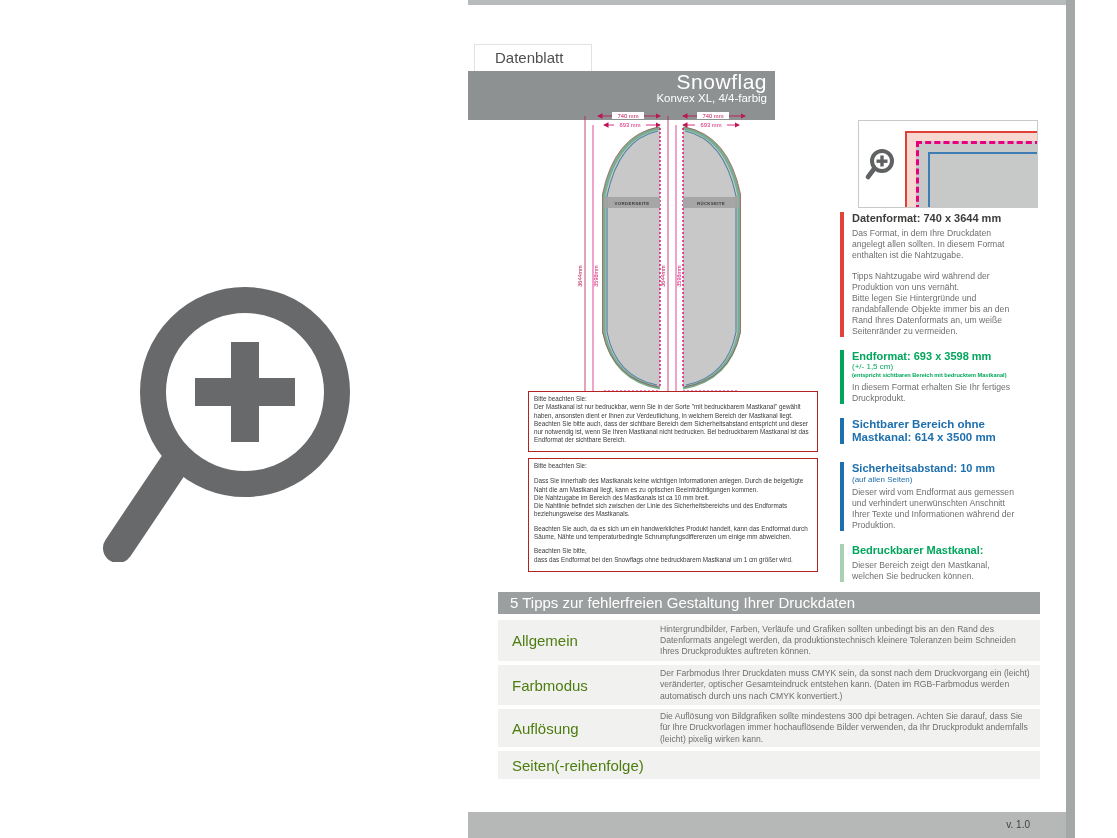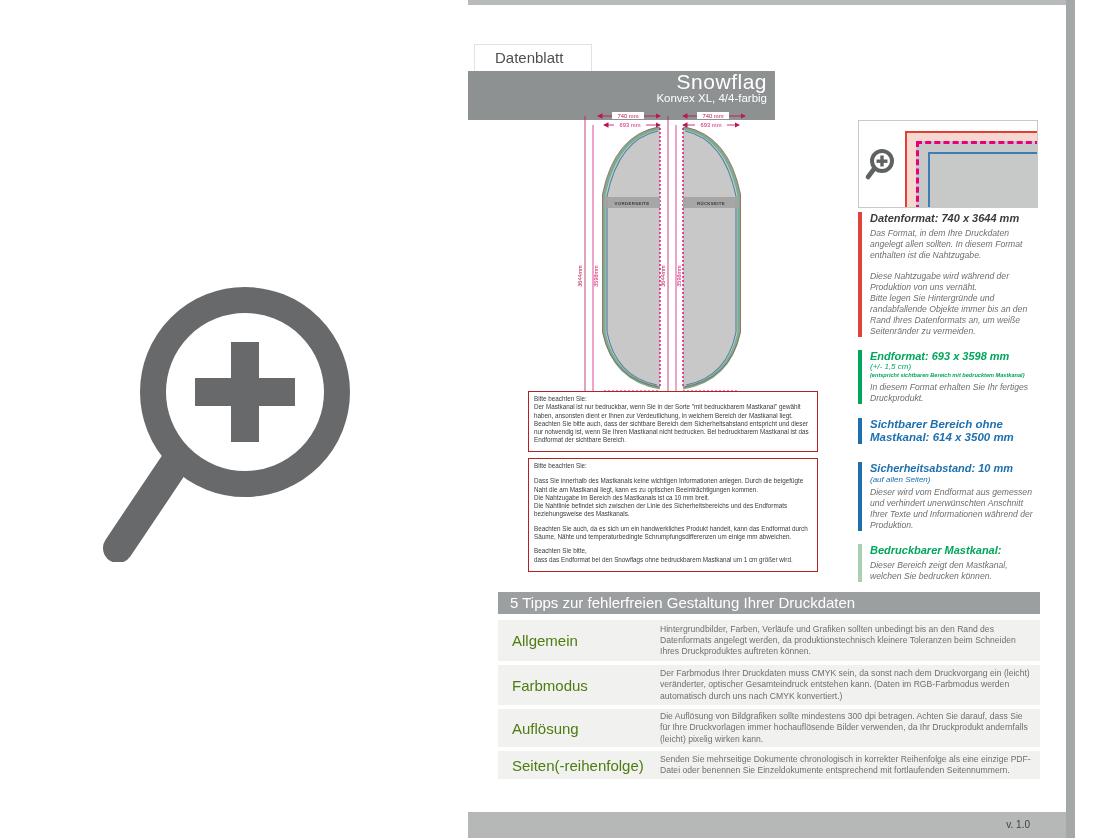--- a/index.html
+++ b/index.html
@@ -24,21 +24,21 @@
   .nb-title{margin:0;}
   
   .preview-box{position:absolute;left:858px;top:120px;width:180px;height:88px;background:#fff;
                border:1px solid #c9c9c9;box-sizing:border-box;overflow:hidden;}
   .pv-pink{position:absolute;left:46px;top:10px;right:-2px;bottom:-2px;background:#f6d8d1;
            border-top:2px solid #e14038;border-left:2px solid #e14038;}
   .pv-dash{position:absolute;left:9px;top:8px;right:-2px;bottom:-2px;background:#c7c9c8;
            border-top:3px dashed #e6007e;border-left:3px dashed #e6007e;}
   .pv-blue{position:absolute;left:9px;top:8px;right:-2px;bottom:-2px;
            border-top:2px solid #3e7cb4;border-left:2px solid #3e7cb4;}
-  .specs{position:absolute;left:858px;top:212px;width:181px;font-style:italic;}
+  .specs{position:absolute;left:840px;top:212px;width:181px;}
   .spec{border-left:4px solid;padding:0 0 0 8px;margin-bottom:13px;}
   .spec-title{font-size:11px;font-weight:bold;line-height:1.15;}
   .spec-sub{font-size:8px;line-height:1.2;}
   .spec-sub2{font-size:5.6px;line-height:1.2;font-weight:bold;}
   .spec p{margin:3px 0 0 0;font-size:8.6px;line-height:1.28;color:#6f6f6e;white-space:pre-line;}
   .c-red{color:#3c3c3b;} .b-red{border-color:#e04338;}
   .c-green{color:#00a65c;} .b-green{border-color:#00a65c;}
   .c-blue{color:#1d6fae;} .b-blue{border-color:#1d6fae;margin-top:14px;}
   .b-lightgreen{border-color:#a9cfb4;}
   
@@ -155,21 +155,21 @@
       <rect x="12.5" y="12.5" width="11" height="3.4" fill="#5f6263"></rect>
       <rect x="16.3" y="8.5" width="3.4" height="11" fill="#5f6263"></rect>
       <line x1="10" y1="22" x2="4" y2="30" stroke="#5f6263" stroke-width="4.6" stroke-linecap="round"></line>
     </svg>
   </div>
 
   <div class="specs">
     <div class="spec b-red">
       <div class="spec-title c-red">Datenformat: 740 x 3644 mm</div>
       <p>Das Format, in dem Ihre Druckdaten angelegt allen sollten. In diesem Format enthalten ist die Nahtzugabe.</p>
-      <p style="margin-top:10px;">Diese Nahtzugabe wird während der Produktion von uns vernäht.
+      <p style="margin-top:10px;">Tipps Nahtzugabe wird während der Produktion von uns vernäht.
 Bitte legen Sie Hintergründe und randabfallende Objekte immer bis an den Rand Ihres Datenformats an, um weiße Seitenränder zu vermeiden.</p>
     </div>
     <div class="spec b-green">
       <div class="spec-title c-green">Endformat: 693 x 3598 mm</div>
       <div class="spec-sub c-green">(+/- 1,5 cm)</div>
       <div class="spec-sub2 c-green">(entspricht sichtbaren Bereich mit bedrucktem Mastkanal)</div>
       <p>In diesem Format erhalten Sie Ihr fertiges Druckprodukt.</p>
     </div>
     <div class="spec b-blue" style="margin-bottom:18px;">
       <div class="spec-title c-blue" style="font-size:11.5px;">Sichtbarer Bereich ohne Mastkanal: 614 x 3500 mm</div>
@@ -194,21 +194,20 @@
     <div class="tip-row" style="height:40px;">
       <div class="tip-label">Farbmodus</div>
       <div class="tip-text">Der Farbmodus Ihrer Druckdaten muss CMYK sein, da sonst nach dem Druckvorgang ein (leicht) veränderter, optischer Gesamteindruck entstehen kann. (Daten im RGB-Farbmodus werden automatisch durch uns nach CMYK konvertiert.)</div>
     </div>
     <div class="tip-row" style="height:38px;">
       <div class="tip-label">Auflösung</div>
       <div class="tip-text">Die Auflösung von Bildgrafiken sollte mindestens 300 dpi betragen. Achten Sie darauf, dass Sie für Ihre Druckvorlagen immer hochauflösende Bilder verwenden, da Ihr Druckprodukt andernfalls (leicht) pixelig wirken kann.</div>
     </div>
     <div class="tip-row" style="height:28px;">
       <div class="tip-label">Seiten(-reihenfolge)</div>
-      <div class="tip-text">Senden Sie mehrseitige Dokumente chronologisch in korrekter Reihenfolge als eine einzige PDF-Datei oder benennen Sie Einzeldokumente entsprechend mit fortlaufenden Seitennummern.</div>
     </div>
   </div>
 
   <div class="footer-bar">
     <span>v. 1.0</span>
   </div>
 
 </div>
 
 </body></html>

